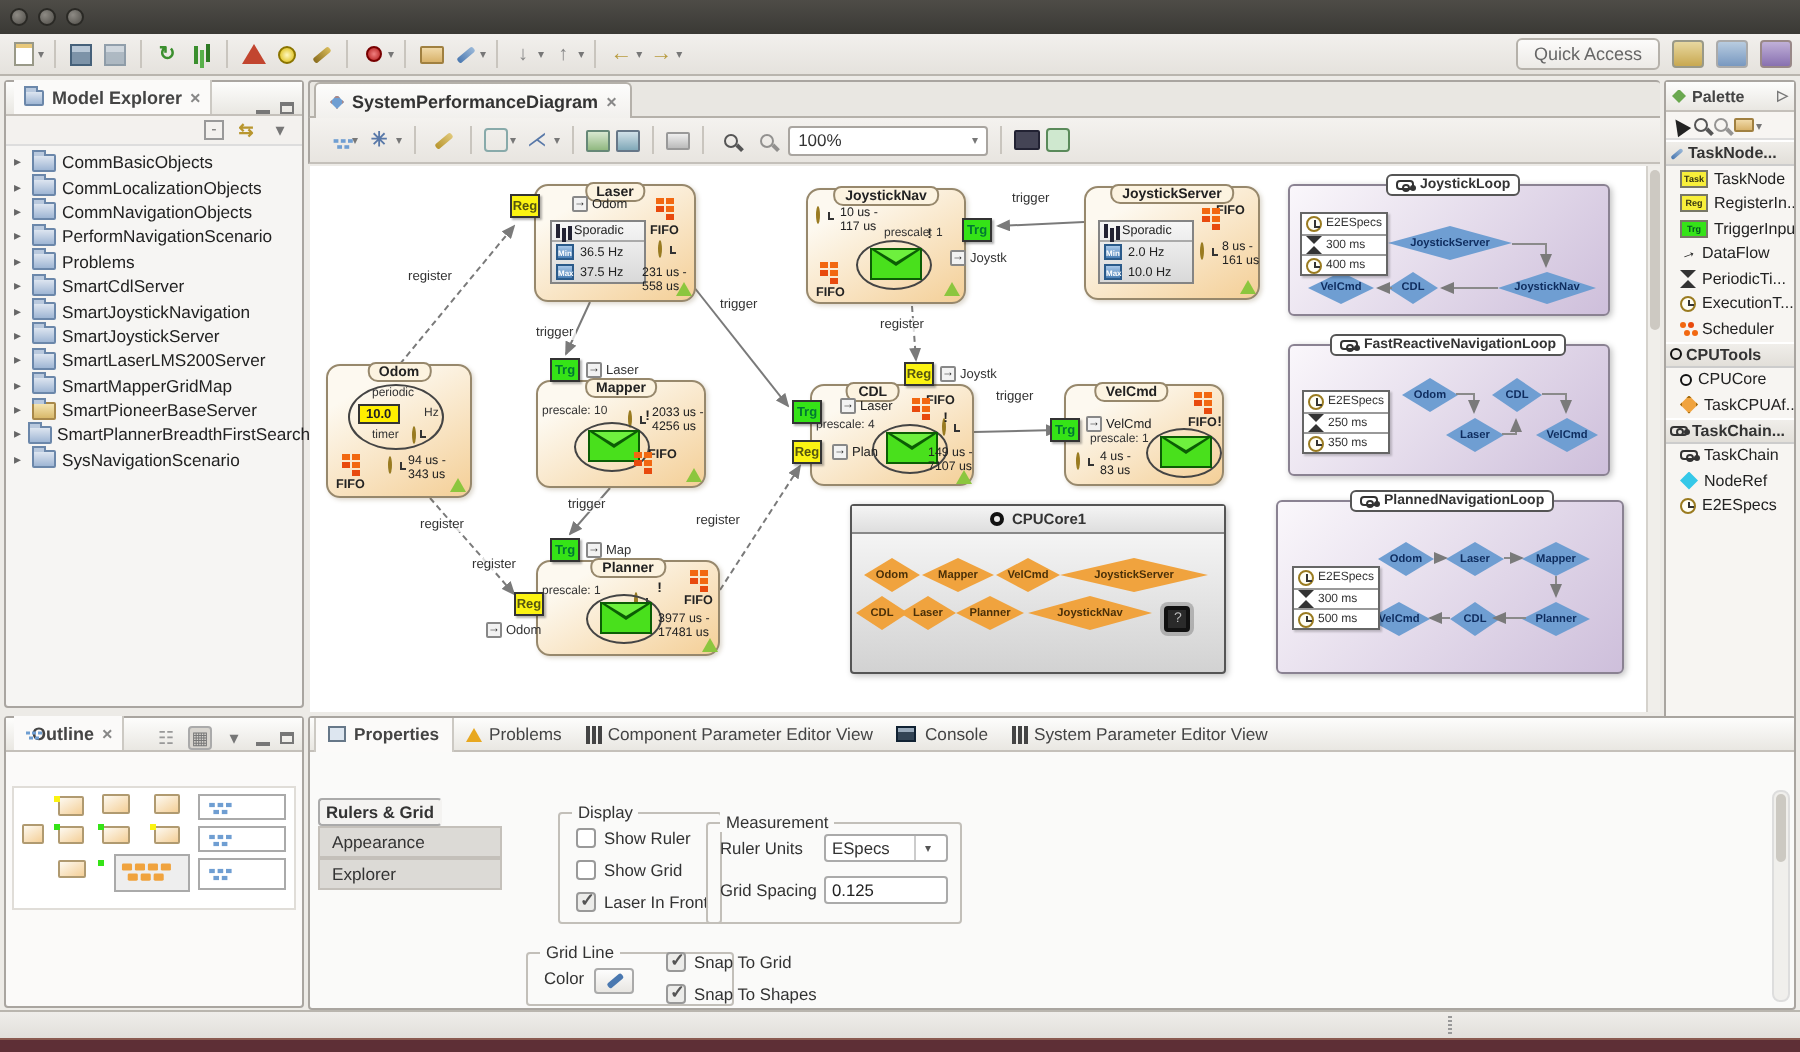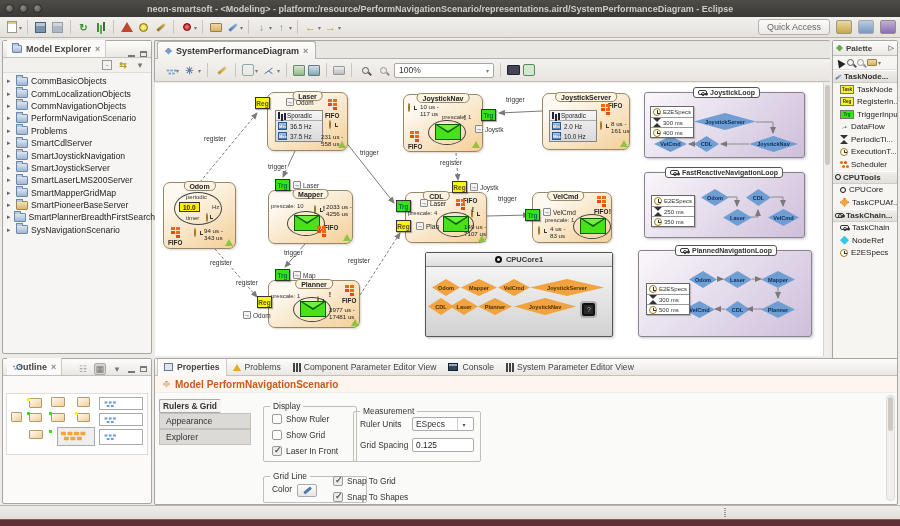--- a/index.html
+++ b/index.html
@@ -173,21 +173,20 @@
 </style>
 </head>
 <body>
 
 <div id="stage">
 
   <div class="titlebar">
     <span class="winbtn"></span>
     <span class="winbtn"></span>
     <span class="winbtn"></span>
-    <span class="wintitle">neon-smartsoft - &lt;Modeling&gt; - platform:/resource/PerformNavigationScenario/representations.aird/SystemPerformanceDiagram - Eclipse</span>
   </div>
 
   <div class="maintb">
     <span class="tbi">
         <span class="sh-page"></span>
       </span>
     <span class="dd">▾</span>
     <span class="tbsep"></span>
     <span class="tbi">
         <span class="sh-disk"></span>
@@ -852,31 +851,27 @@
         </span>
       <span class="ptab">
           <span style="width:10px;height:8px;background:#345;border:1px solid #123;box-shadow:inset 0 2px 0 #9ab"></span>
           <span>Console</span>
         </span>
       <span class="ptab">
           <span style="width:2px;height:9px;background:#444;box-shadow:3px 0 0 #444,6px 0 0 #444"></span>
           <span style="margin-left:5px">System Parameter Editor View</span>
         </span>
     </div>
-    <div class="phead">
-      <span class="pdiamond"></span>
-      <span>Model PerformNavigationScenario</span>
-    </div>
     <div class="sidetabs">
       <div class="stab sel">Rulers &amp; Grid</div>
       <div class="stab">Appearance</div>
       <div class="stab">Explorer</div>
     </div>
 
-    <div class="grp" style="left:108px;top:47px;width:94px;height:56px">
+    <div class="grp" style="left:124px;top:47px;width:82px;height:56px">
       <span class="grplab">Display</span>
       <span class="cbrow" style="left:8px;top:7px">
           <span class="cb"></span>
           <span>Show Ruler</span>
         </span>
       <span class="cbrow" style="left:8px;top:23px">
           <span class="cb"></span>
           <span>Show Grid</span>
         </span>
       <span class="cbrow" style="left:8px;top:39px">

